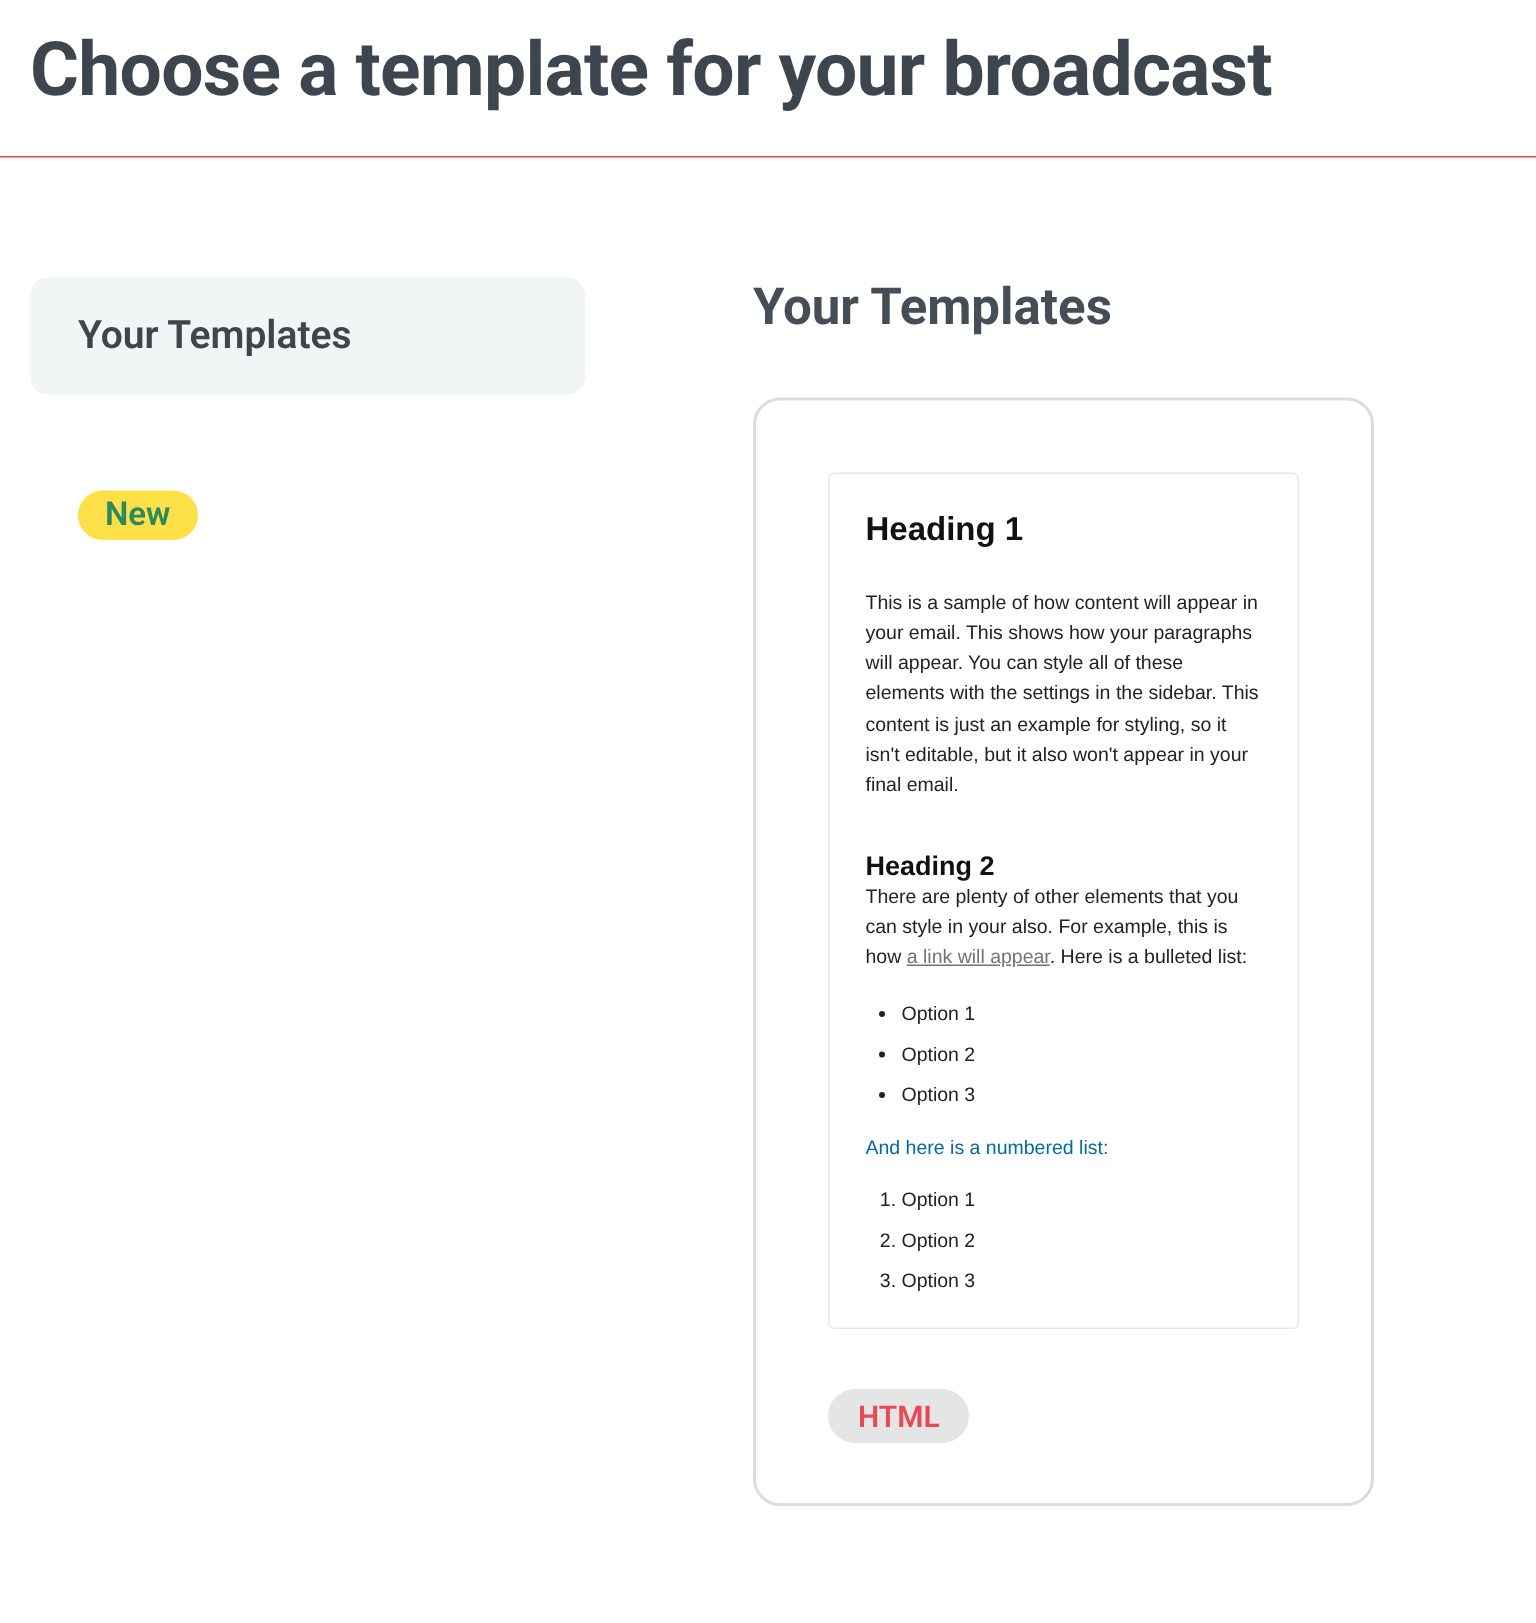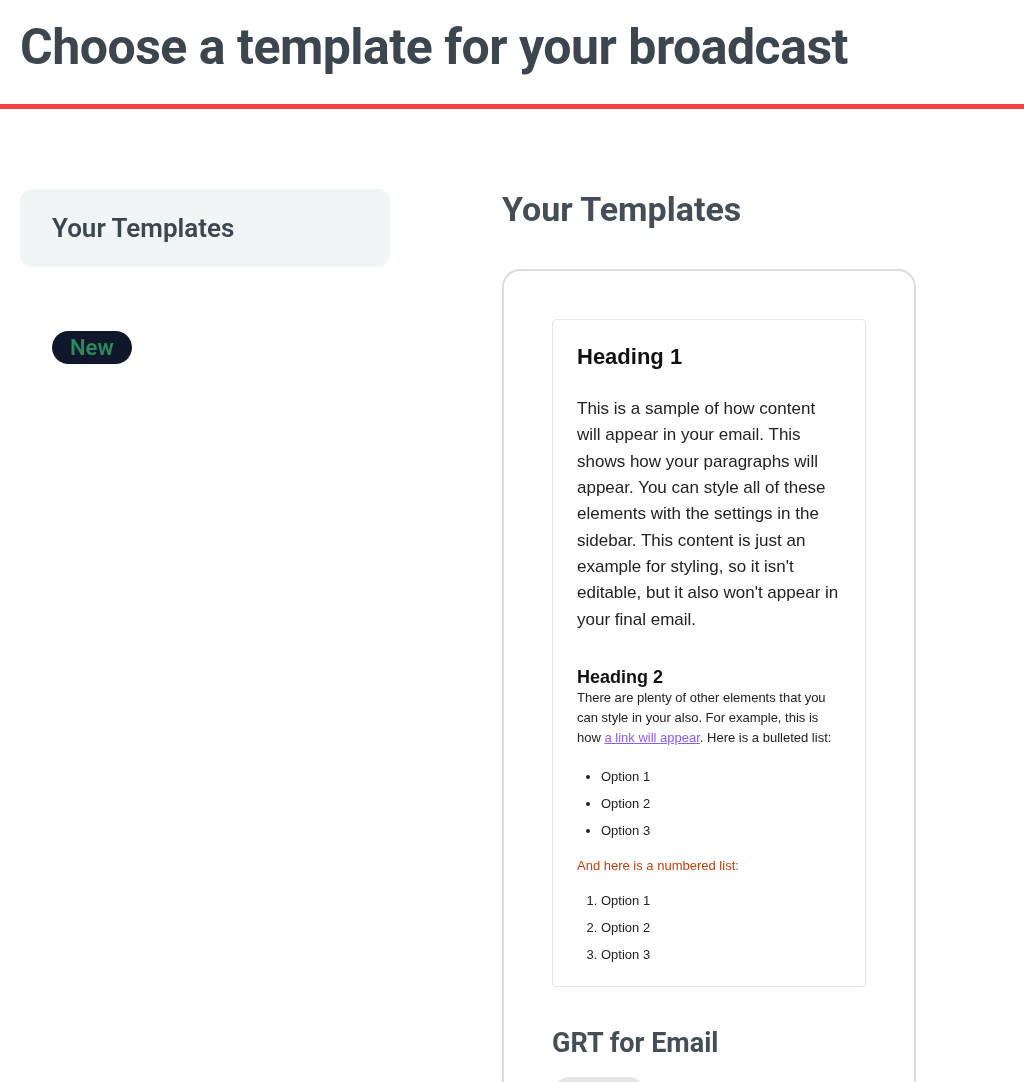--- a/index.html
+++ b/index.html
@@ -8,21 +8,21 @@
     padding: 0;
   }
   body {
     font-family: -apple-system, BlinkMacSystemFont, "Segoe UI", Roboto, Helvetica, Arial, sans-serif;
     background: #ffffff;
     color: #373f47;
     width: 1024px;
   }
   .page-title-wrap {
     padding: 18px 20px 28px 20px;
-    border-bottom: 5px solid #ef4444;
+    border-bottom: 1px solid #ef4444;
   }
   .page-title {
     font-size: 50px;
     font-weight: 700;
     color: #3d464f;
     letter-spacing: -0.5px;
   }
   .content {
     display: flex;
     padding: 80px 20px 40px 20px;
@@ -43,21 +43,21 @@
     color: #3d464f;
     display: flex;
     align-items: center;
     gap: 16px;
     cursor: pointer;
   }
   .sidebar-item.active {
     background: #f1f5f6;
   }
   .badge-new {
-    background: #0f172a;
+    background: #fde047;
     color: #2b8a5e;
     font-size: 22px;
     font-weight: 600;
     padding: 4px 18px;
     border-radius: 999px;
   }
   .main {
     flex: 1;
   }
   .section-title {
@@ -81,61 +81,61 @@
     background: #ffffff;
   }
   .preview-h1 {
     font-size: 22px;
     font-weight: 700;
     color: #111111;
     font-family: Helvetica, Arial, sans-serif;
     margin-bottom: 26px;
   }
   .preview-p {
-    font-size: 17px;
+    font-size: 13px;
     line-height: 1.55;
     color: #222222;
     font-family: Helvetica, Arial, sans-serif;
     margin-bottom: 34px;
   }
   .preview-h2 {
     font-size: 18px;
     font-weight: 700;
     color: #111111;
     font-family: Helvetica, Arial, sans-serif;
     margin-bottom: 0;
   }
   .preview-p2 {
     font-size: 13px;
     line-height: 1.55;
     color: #222222;
     font-family: Helvetica, Arial, sans-serif;
     margin-bottom: 20px;
   }
   .preview-link {
-    color: #8b5cf6;
+    color: #737373;
     text-decoration: underline;
   }
   .preview-ul {
     list-style: disc;
     padding-left: 24px;
     margin-bottom: 20px;
   }
   .preview-ul li {
     font-size: 13px;
     color: #222222;
     font-family: Helvetica, Arial, sans-serif;
     margin-bottom: 12px;
   }
   .preview-ul li:last-child {
     margin-bottom: 0;
   }
   .preview-p3 {
     font-size: 13px;
-    color: #c2410c;
+    color: #0369a1;
     font-family: Helvetica, Arial, sans-serif;
     margin-bottom: 20px;
   }
   .preview-ol {
     list-style: decimal;
     padding-left: 24px;
   }
   .preview-ol li {
     font-size: 13px;
     color: #222222;
@@ -197,19 +197,18 @@
           <li>Option 3</li>
         </ul>
         <div class="preview-p3">And here is a numbered list:</div>
         <ol class="preview-ol">
           <li>Option 1</li>
           <li>Option 2</li>
           <li>Option 3</li>
         </ol>
       </div>
 
-      <div class="template-name">GRT for Email</div>
       <span class="badge-html">HTML</span>
     </div>
 
   </div>
 
 </div>
 
 </body></html>

